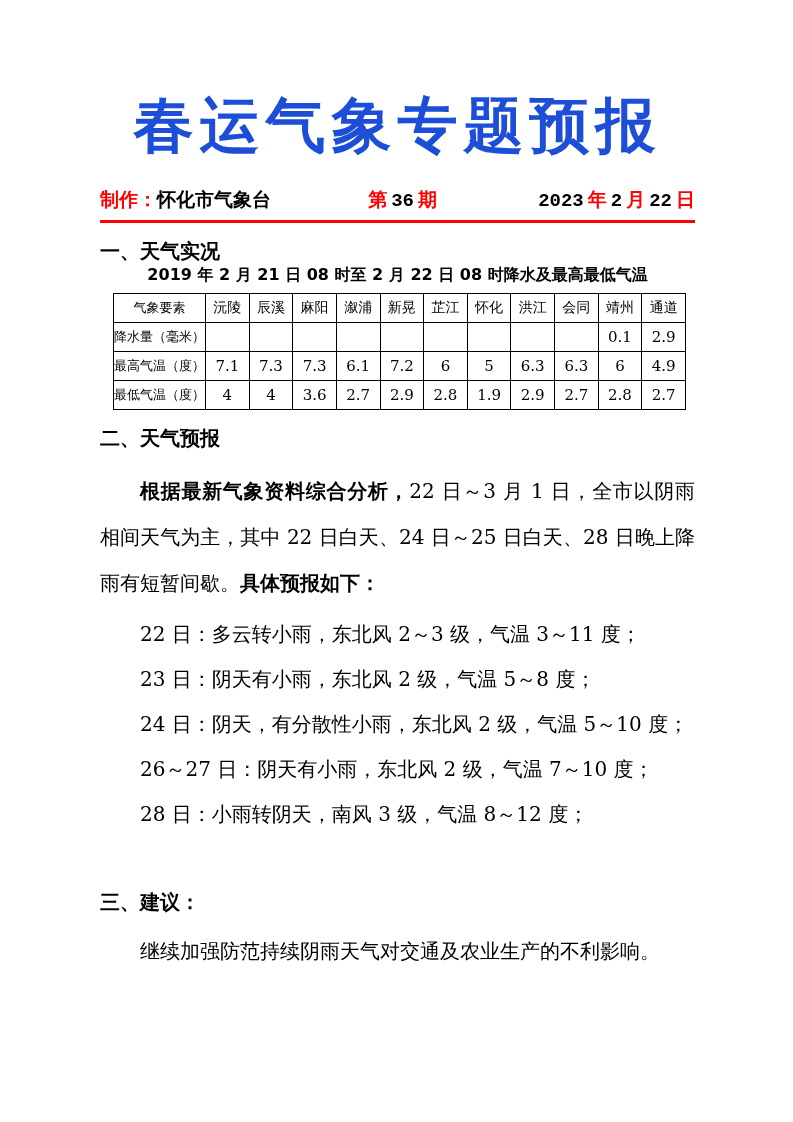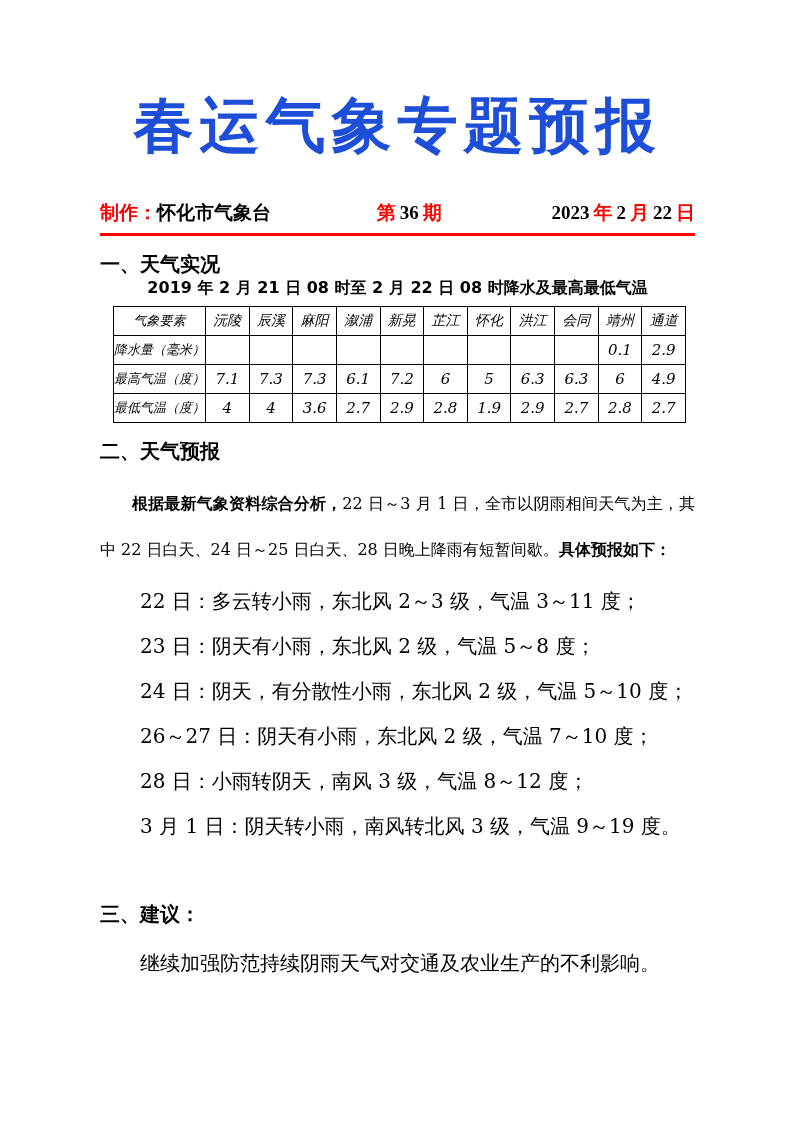--- a/index.html
+++ b/index.html
@@ -23,27 +23,27 @@
     margin-top: 86px;
     text-align: center;
     font-size: 60px;
     font-weight: bold;
     color: #1d4ed8;
     letter-spacing: 6px;
     font-family: "DejaVu Serif", "Liberation Serif", serif;
     white-space: nowrap;
   }
   .masthead {
-    margin-top: 33px;
+    margin-top: 20px;
     display: flex;
     justify-content: space-between;
     align-items: baseline;
     font-size: 19px;
     font-weight: bold;
-    font-family: Liberation Serif, serif;
+    font-family: Liberation Mono, monospace;
     white-space: nowrap;
   }
   .red { color: #ff0000; }
   .black { color: #000000; }
   .masthead .num { padding: 0 4px; }
   .rule {
     margin-top: 7px;
     border-bottom: 3px solid #ff0000;
     width: 100%;
   }
@@ -57,37 +57,36 @@
     text-align: center;
     font-size: 16px;
     font-weight: bold;
     font-family: "DejaVu Sans", "Liberation Sans", sans-serif;
   }
   table.obs {
     margin: 7px 0 8px 13px;
     border-collapse: collapse;
     width: 573px;
     table-layout: fixed;
-    font-style: italic;
   }
   table.obs th, table.obs td {
     border: 1px solid #000000;
     height: 29px;
     text-align: center;
     vertical-align: middle;
     font-weight: normal;
     font-size: 15px;
     font-family: "DejaVu Serif", "Liberation Serif", serif;
     overflow: hidden;
   }
   table.obs th { font-size: 14px; }
   table.obs .label-col { width: 92px; font-size: 13px; }
   .para {
     margin-top: 16px;
-    font-size: 16px;
+    font-size: 20px;
     line-height: 46px;
     text-align: justify;
     text-indent: 2em;
   }
   .para .lead-bold, .para .tail-bold {
     font-weight: bold;
     font-family: "DejaVu Sans", "Liberation Sans", sans-serif;
   }
   .forecast-list { margin-top: 6px; }
   .forecast-line {
@@ -211,20 +210,19 @@
   <div class="para">
     <span class="lead-bold">根据最新气象资料综合分析，</span><span>22 日～3 月 1 日，全市以阴雨相间天气为主，其中 22 日白天、24 日～25 日白天、28 日晚上降雨有短暂间歇。</span><span class="tail-bold">具体预报如下：</span>
   </div>
 
   <div class="forecast-list">
     <div class="forecast-line">22 日：多云转小雨，东北风 2～3 级，气温 3～11 度；</div>
     <div class="forecast-line">23 日：阴天有小雨，东北风 2 级，气温 5～8 度；</div>
     <div class="forecast-line">24 日：阴天，有分散性小雨，东北风 2 级，气温 5～10 度；</div>
     <div class="forecast-line">26～27 日：阴天有小雨，东北风 2 级，气温 7～10 度；</div>
     <div class="forecast-line">28 日：小雨转阴天，南风 3 级，气温 8～12 度；</div>
-    <div class="forecast-line">3 月 1 日：阴天转小雨，南风转北风 3 级，气温 9～19 度。</div>
   </div>
 
   <div class="sec-heading sec3-heading">三、建议：</div>
 
   <div class="advice">继续加强防范持续阴雨天气对交通及农业生产的不利影响。</div>
 
 </div>
 
 </body></html>

